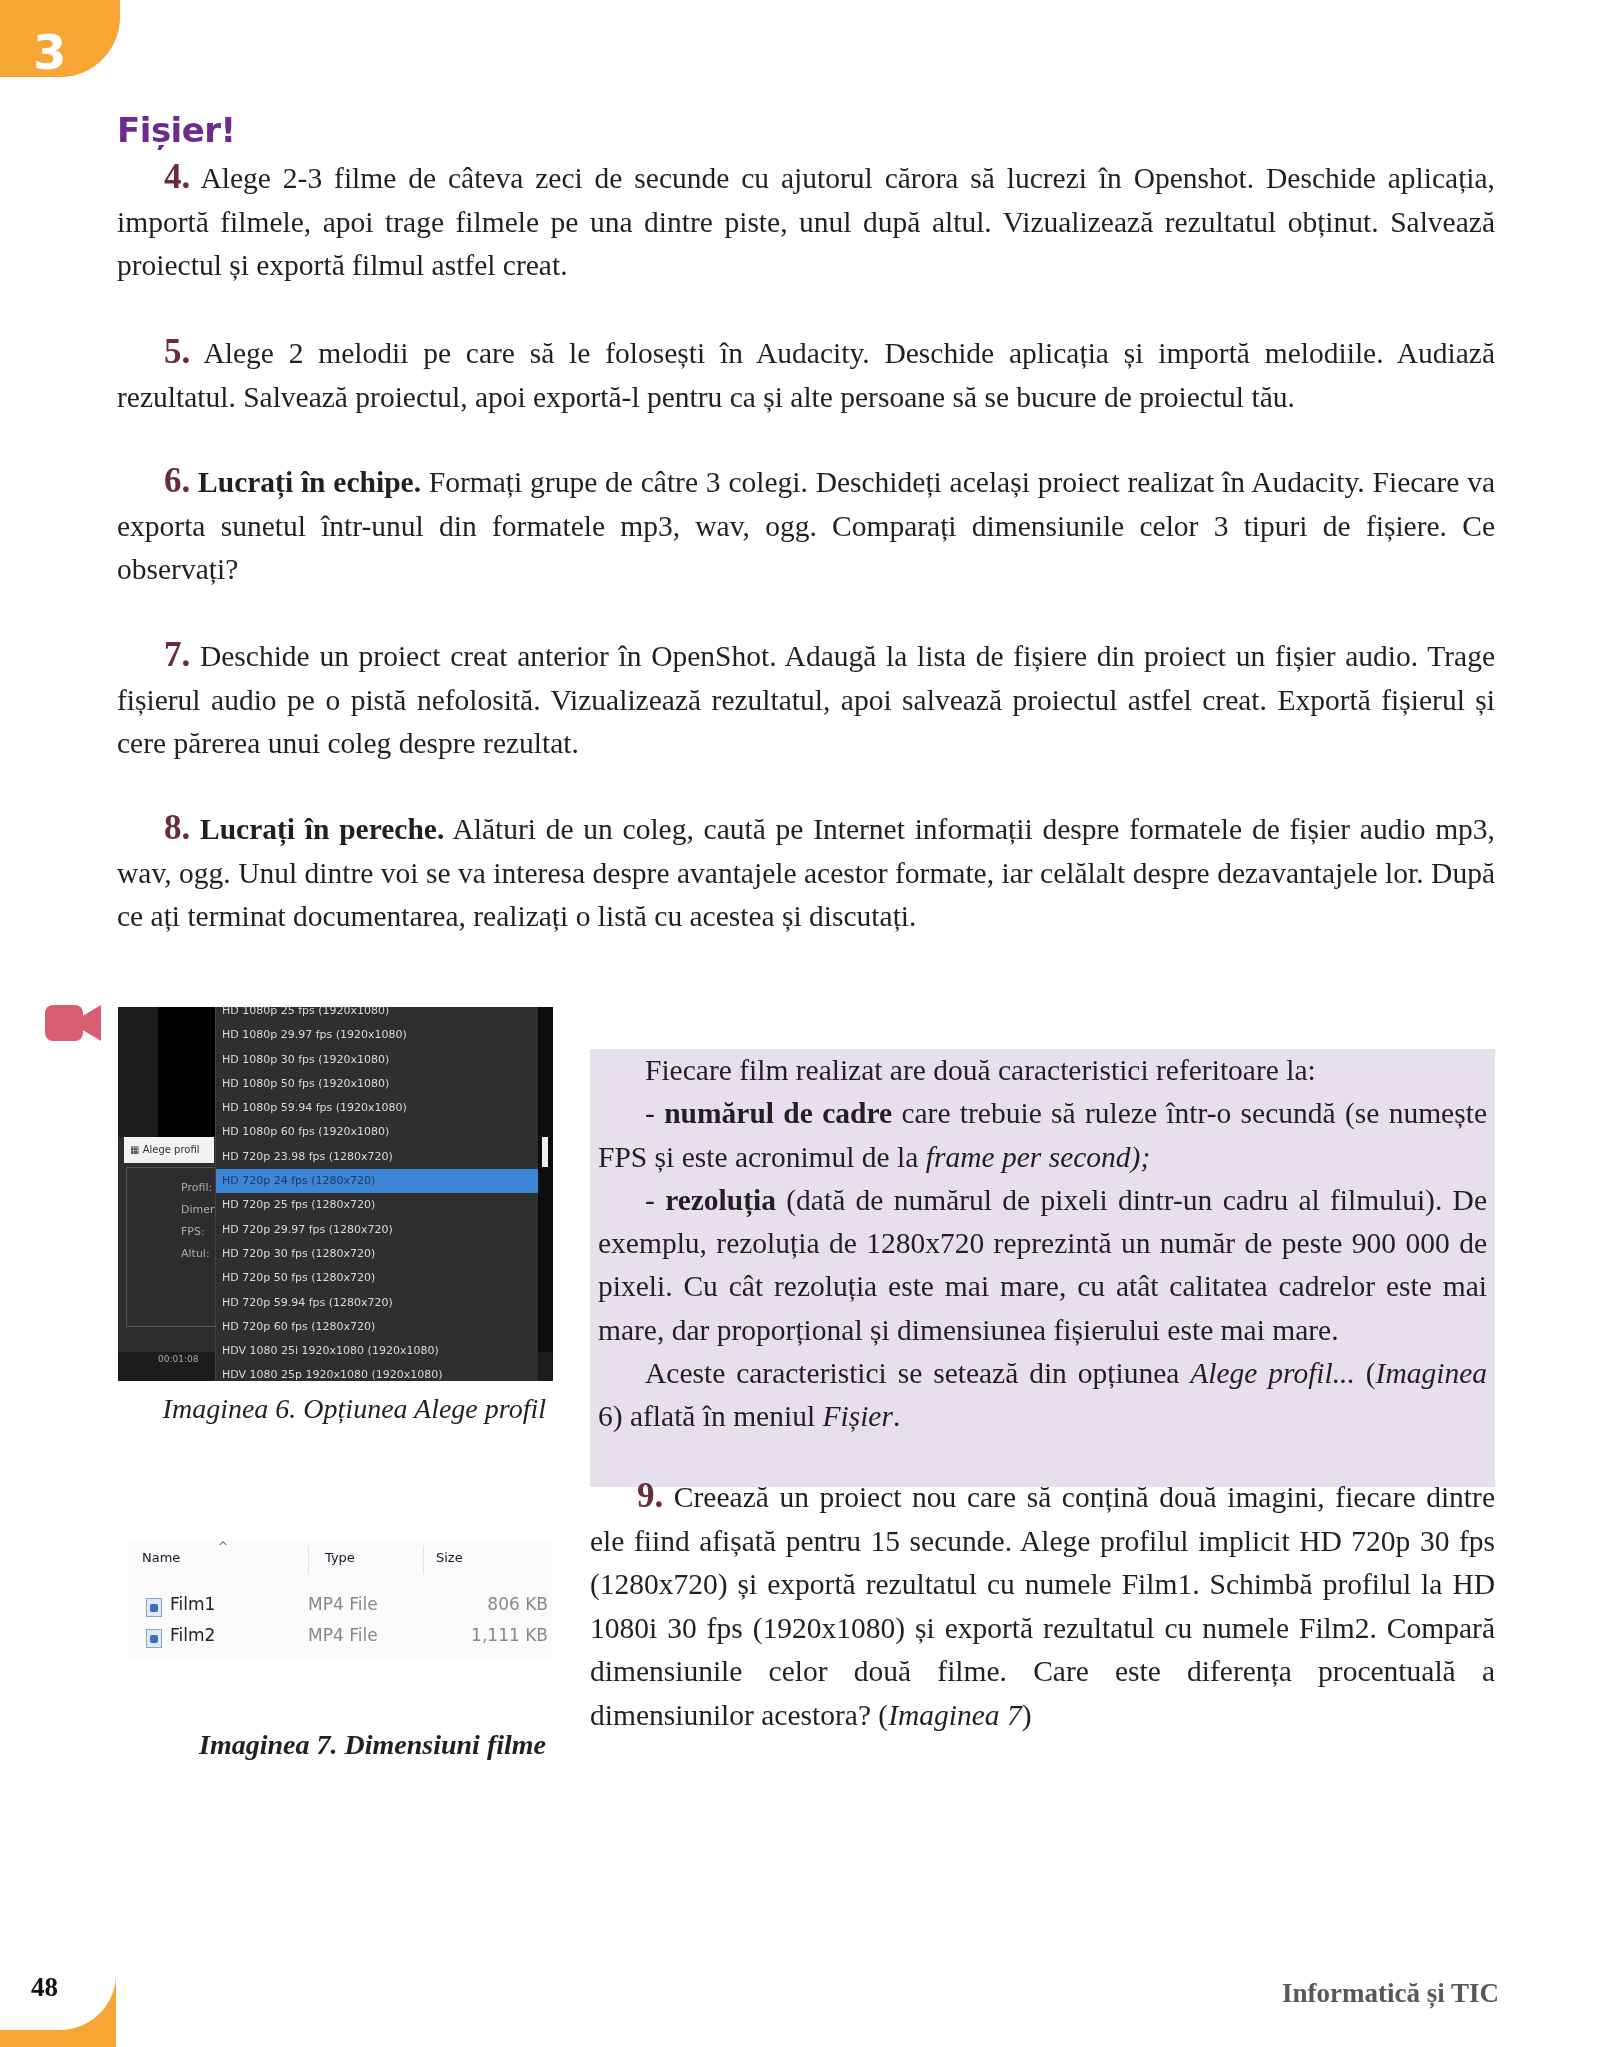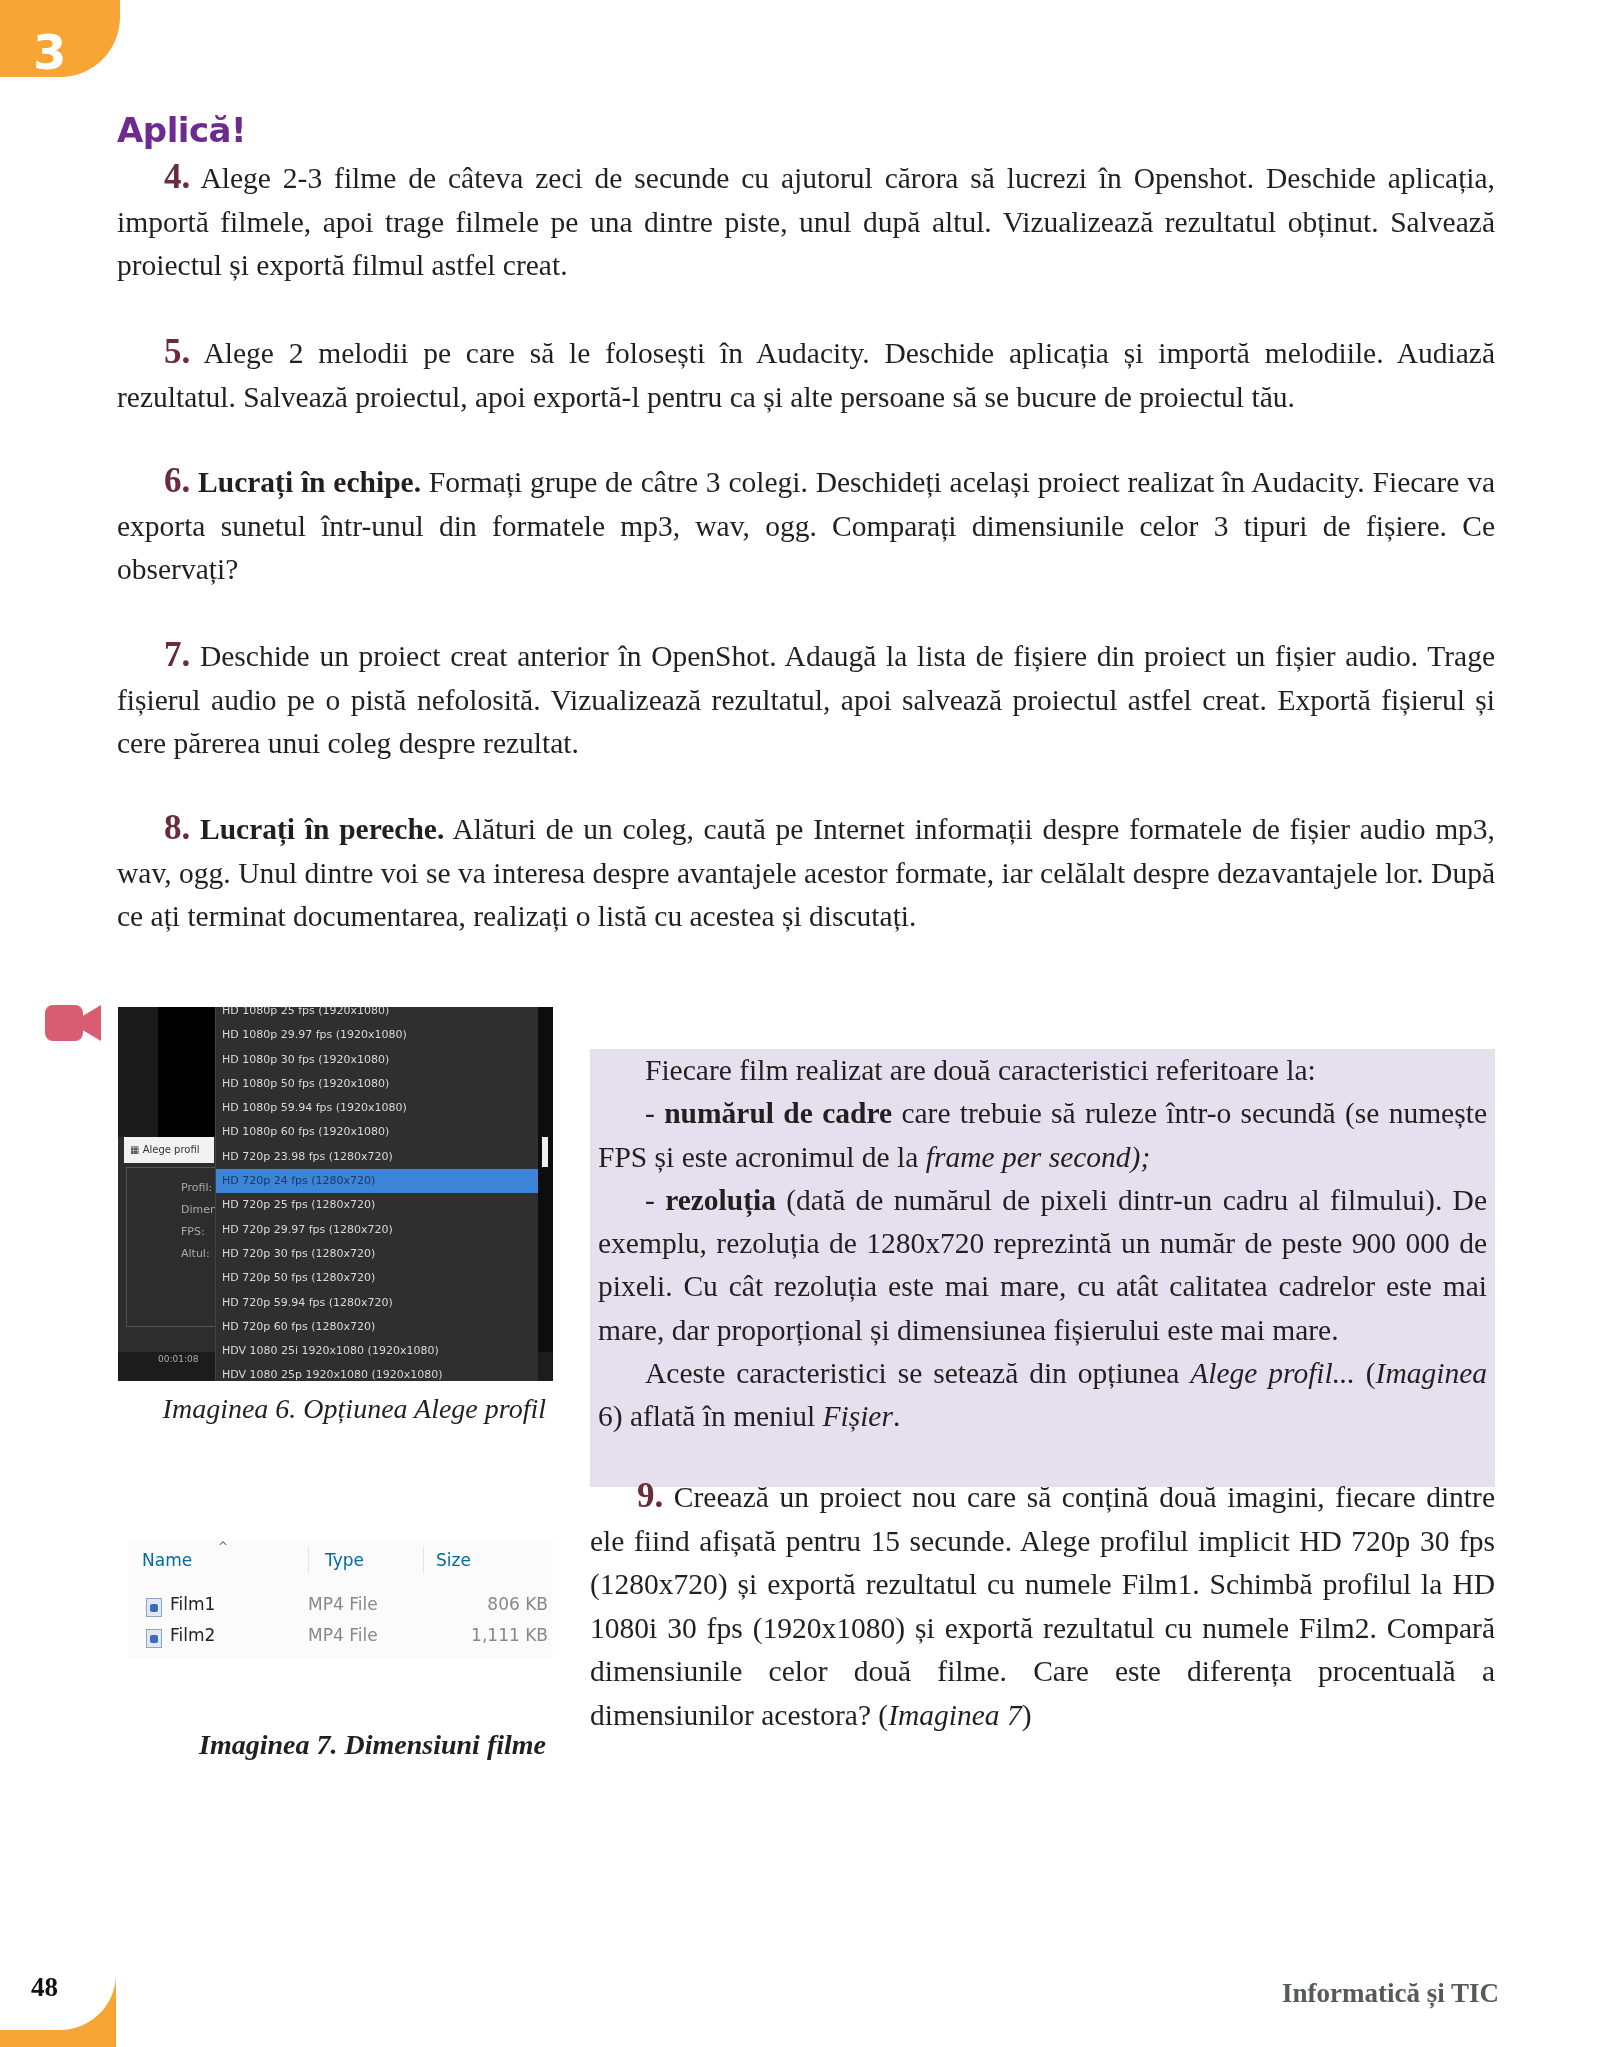--- a/index.html
+++ b/index.html
@@ -75,21 +75,21 @@
     font-size: 29.5px; line-height: 43.3px; text-align: justify; margin-top: 44px;
   }
   .infobox p { margin: 0; text-indent: 47px; }
   .infobox b { font-weight: bold; }
   .infobox i { font-style: italic; }
 
   .shot-files {
     position: absolute; left: 128px; top: 1540px; width: 425px; height: 118px;
     background: #fbfbfb; font-family: "DejaVu Sans", sans-serif; font-size: 17px; color: #555;
   }
-  .shot-files .hdr { position: absolute; top: 10px; color: #0369a1; font-size: 17px; }
+  .shot-files .hdr { position: absolute; top: 10px; color: #0f172a; font-size: 13px; }
   .shot-files .sort-arrow { position: absolute; left: 90px; top: 0px; font-size: 12px; color: #666; }
   .shot-files .col-sep { position: absolute; top: 6px; width: 1px; height: 28px; background: #e4e4e4; }
   .shot-files .row { position: absolute; left: 0; width: 100%; height: 30px; }
   .shot-files .file-icon {
     position: absolute; left: 18px; top: 6px; width: 16px; height: 19px; background: #dfe8f4;
     border: 1px solid #8aa5c8; box-sizing: border-box;
   }
   .shot-files .file-icon::after {
     content: ""; position: absolute; left: 3px; top: 5px; width: 8px; height: 8px; background: #3a6fb5; border-radius: 2px;
   }
@@ -113,21 +113,21 @@
     position: absolute; right: 115px; top: 1978px; font-weight: bold; font-size: 27px; color: #58595b;
   }
 </style>
 </head>
 <body>
 
 <div class="chapter-tab">
   <div class="chapter-num">3</div>
 </div>
 
-<div class="section-title">Aplică!</div>
+<div class="section-title">Fișier!</div>
 
 <div class="exercise" id="ex4">
   <span class="ex-num">4.</span><span> Alege 2-3 filme de câteva zeci de secunde cu ajutorul cărora să lucrezi în Openshot. Deschide aplicația, importă filmele, apoi trage filmele pe una dintre piste, unul după altul. Vizualizează rezultatul obținut. Salvează proiectul și exportă filmul astfel creat.</span>
 </div>
 <div class="exercise" id="ex5">
   <span class="ex-num">5.</span><span> Alege 2 melodii pe care să le folosești în Audacity. Deschide aplicația și importă melodiile. Audiază rezultatul. Salvează proiectul, apoi exportă-l pentru ca și alte persoane să se bucure de proiectul tău.</span>
 </div>
 <div class="exercise" id="ex6">
   <span class="ex-num">6.</span><span class="ex-bold"> Lucrați în echipe.</span><span>  Formați grupe de câtre 3 colegi. Deschideți același proiect realizat în Audacity. Fiecare va exporta sunetul într-unul din formatele mp3, wav, ogg. Comparați dimensiunile celor 3 tipuri de fișiere. Ce observați?</span>
 </div>

